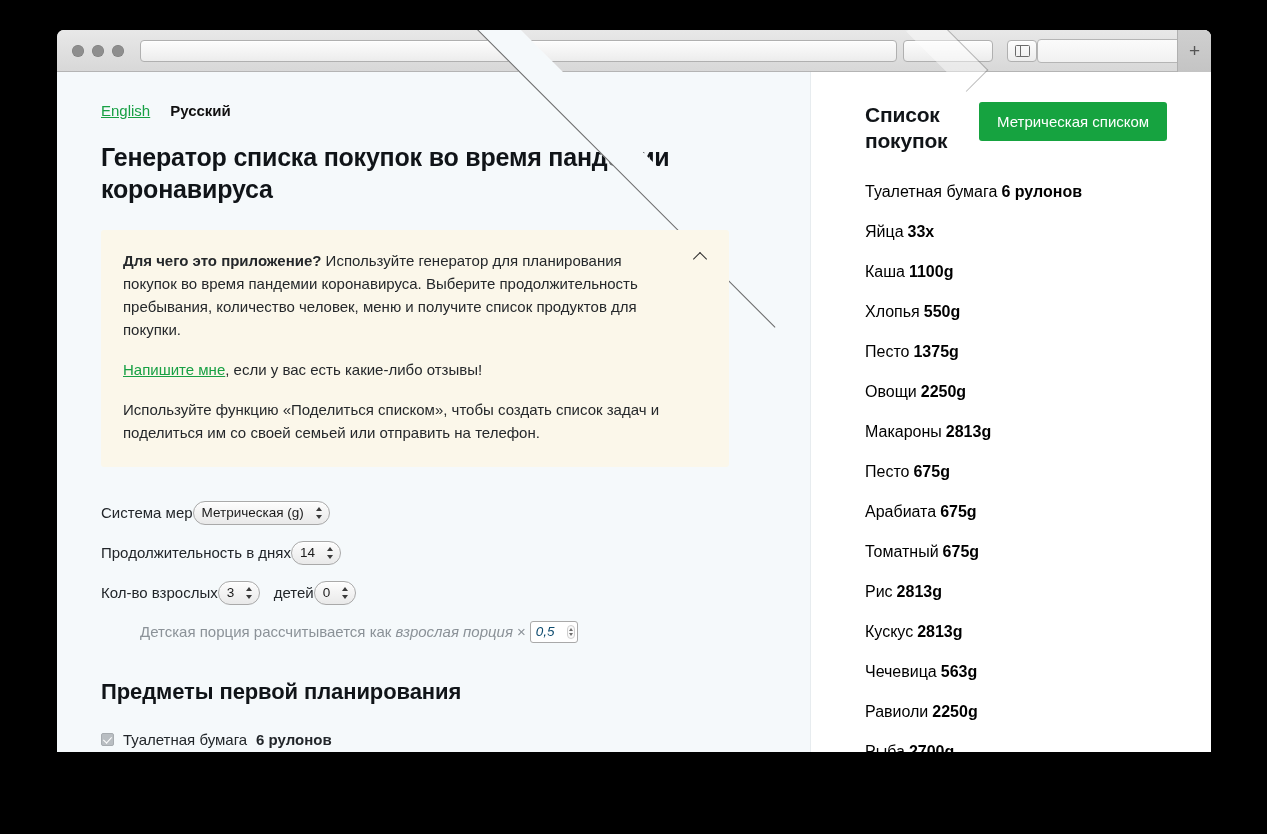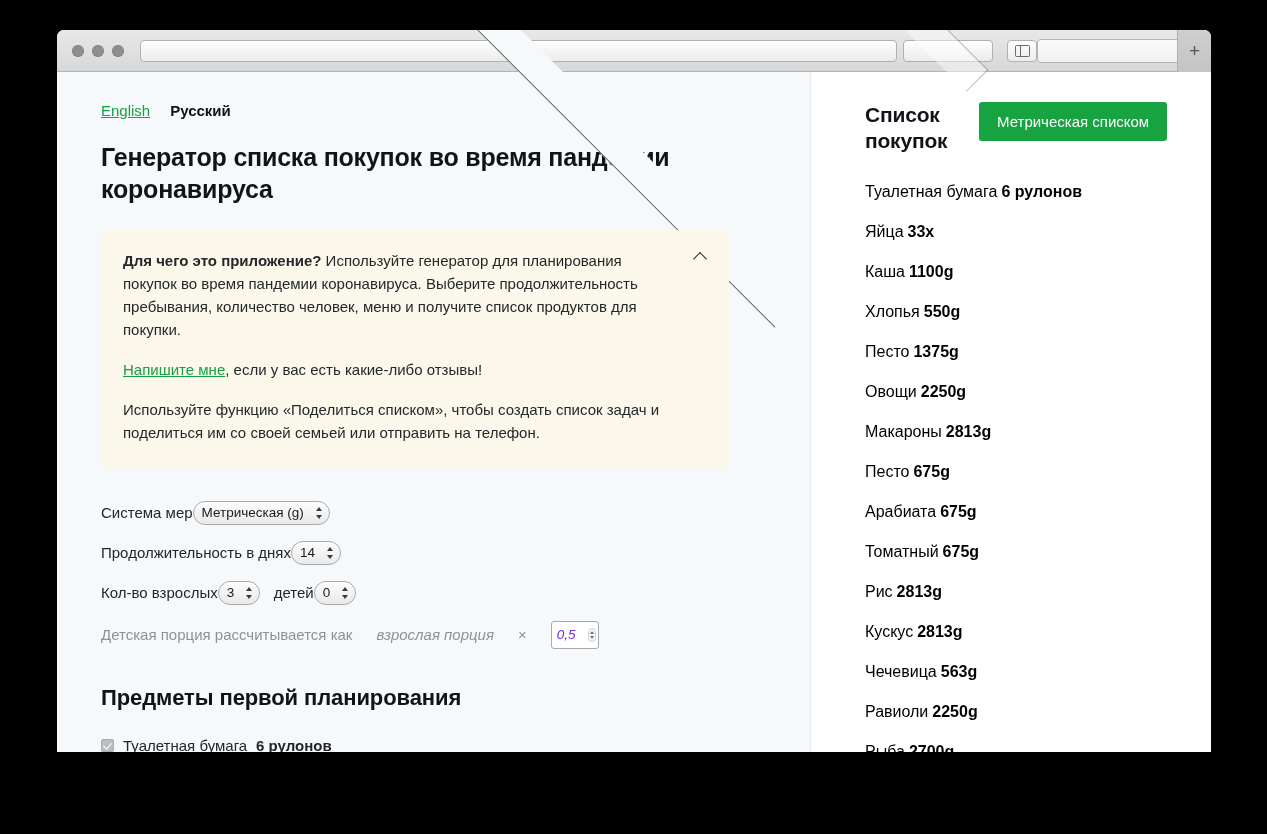--- a/index.html
+++ b/index.html
@@ -168,26 +168,26 @@
     width: 7px; height: 14px; pointer-events: none;
   }
   .selwrap .arrows:before,
   .selwrap .arrows:after {
     content:""; position:absolute; left:0; width:0; height:0;
     border-left: 3.5px solid transparent; border-right: 3.5px solid transparent;
   }
   .selwrap .arrows:before { top: 1px;   border-bottom: 4px solid #3a3a3a; }
   .selwrap .arrows:after  { bottom: 1px; border-top: 4px solid #3a3a3a; }
 
-  .note { font-size: 15px; color: #8b9298; display: flex; align-items: center; gap: 24px; margin-top: 6px; }
+  .note { font-size: 15px; color: #8b9298; display: flex; align-items: center; gap: 4px; margin-top: 6px; margin-left: 39px; }
   .note i { font-style: italic; }
   .numinput {
     font-family: "Liberation Sans", sans-serif;
-    font-size: 13.5px; font-style: italic; color: #6d28d9;
-    width: 48px; height: 28px;
+    font-size: 13.5px; font-style: italic; color: #0c4a6e;
+    width: 48px; height: 22px;
     border: 1px solid #a9a9a9; border-radius: 3px;
     background: #fff;
     padding: 0 14px 0 5px;
     position: relative;
   }
   .numwrap { position: relative; display: inline-block; }
   .numwrap .spin {
     position: absolute; right: 3px; top: 50%; transform: translateY(-50%);
     width: 8px; height: 14px; pointer-events: none;
     border: 1px solid #cfcfcf; border-radius: 6px; background: #fafafa;

